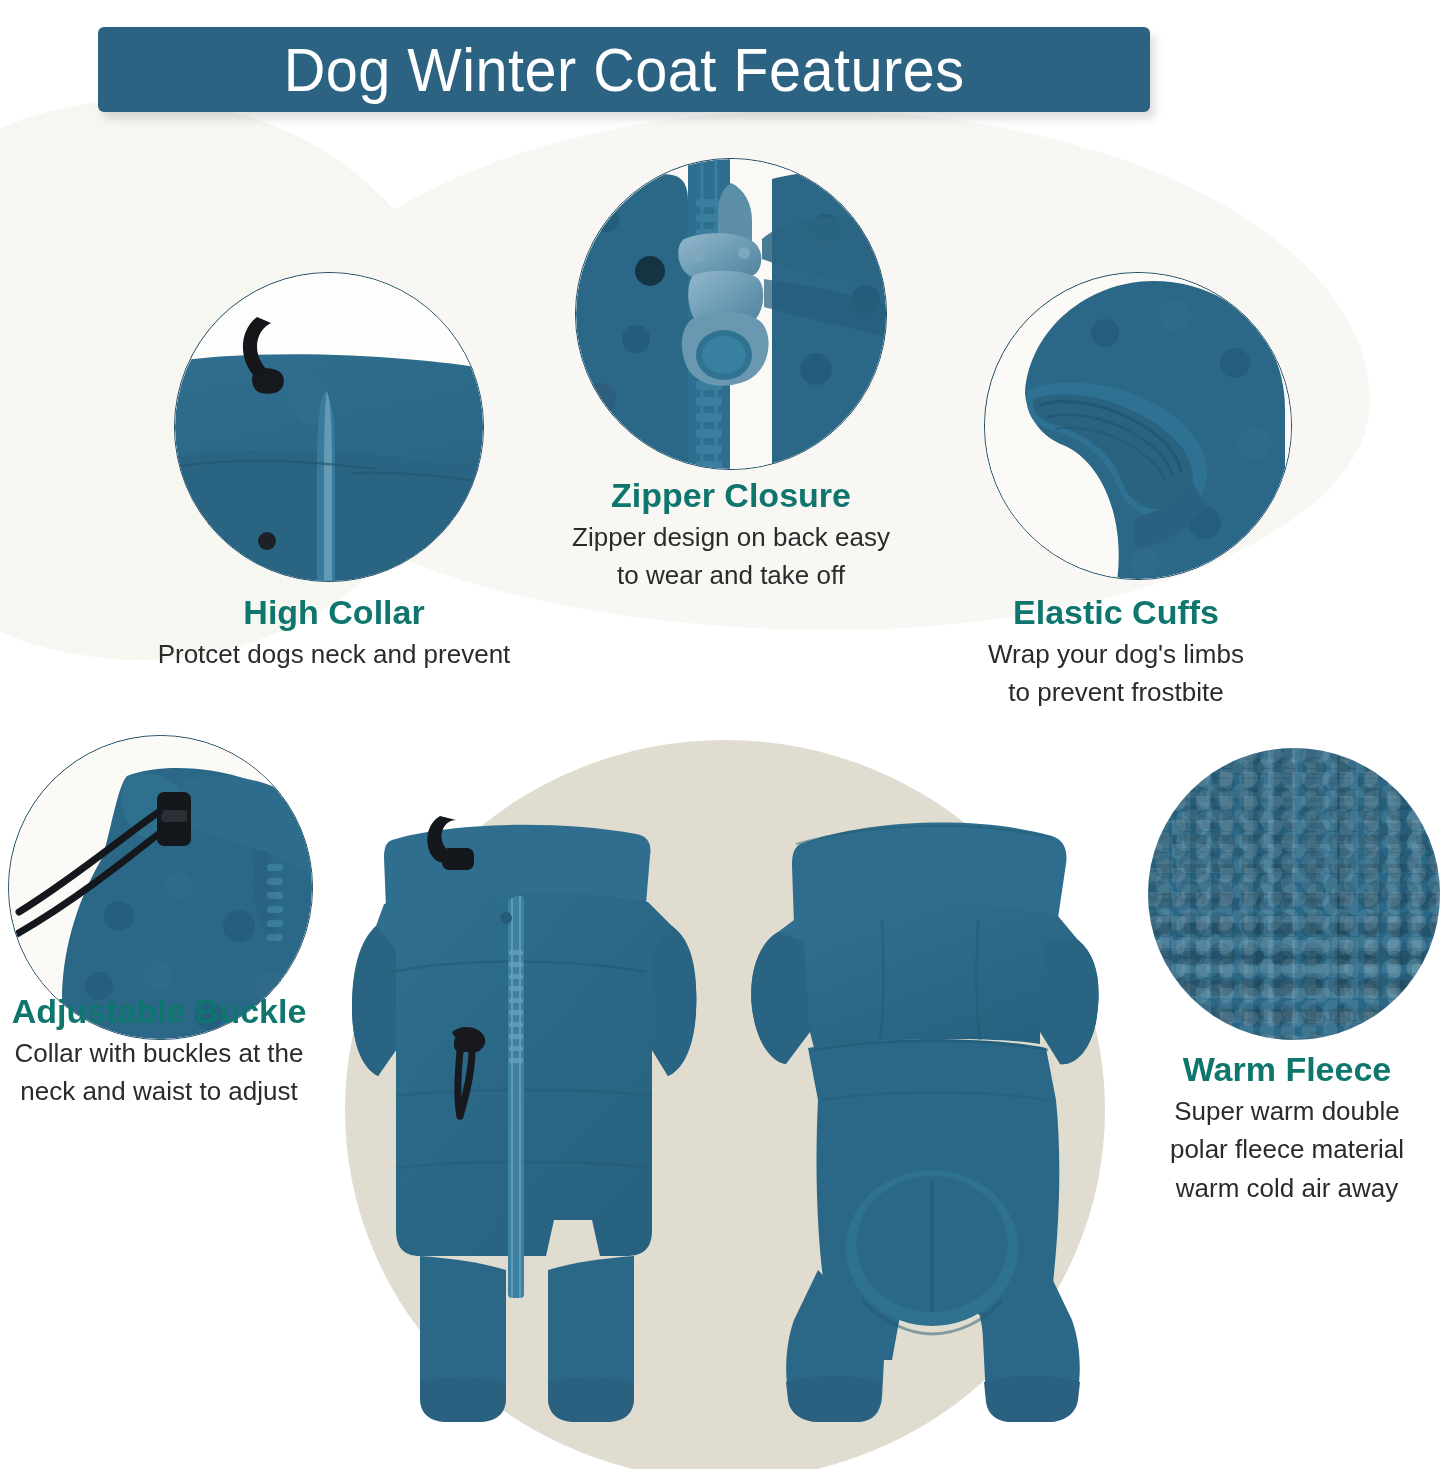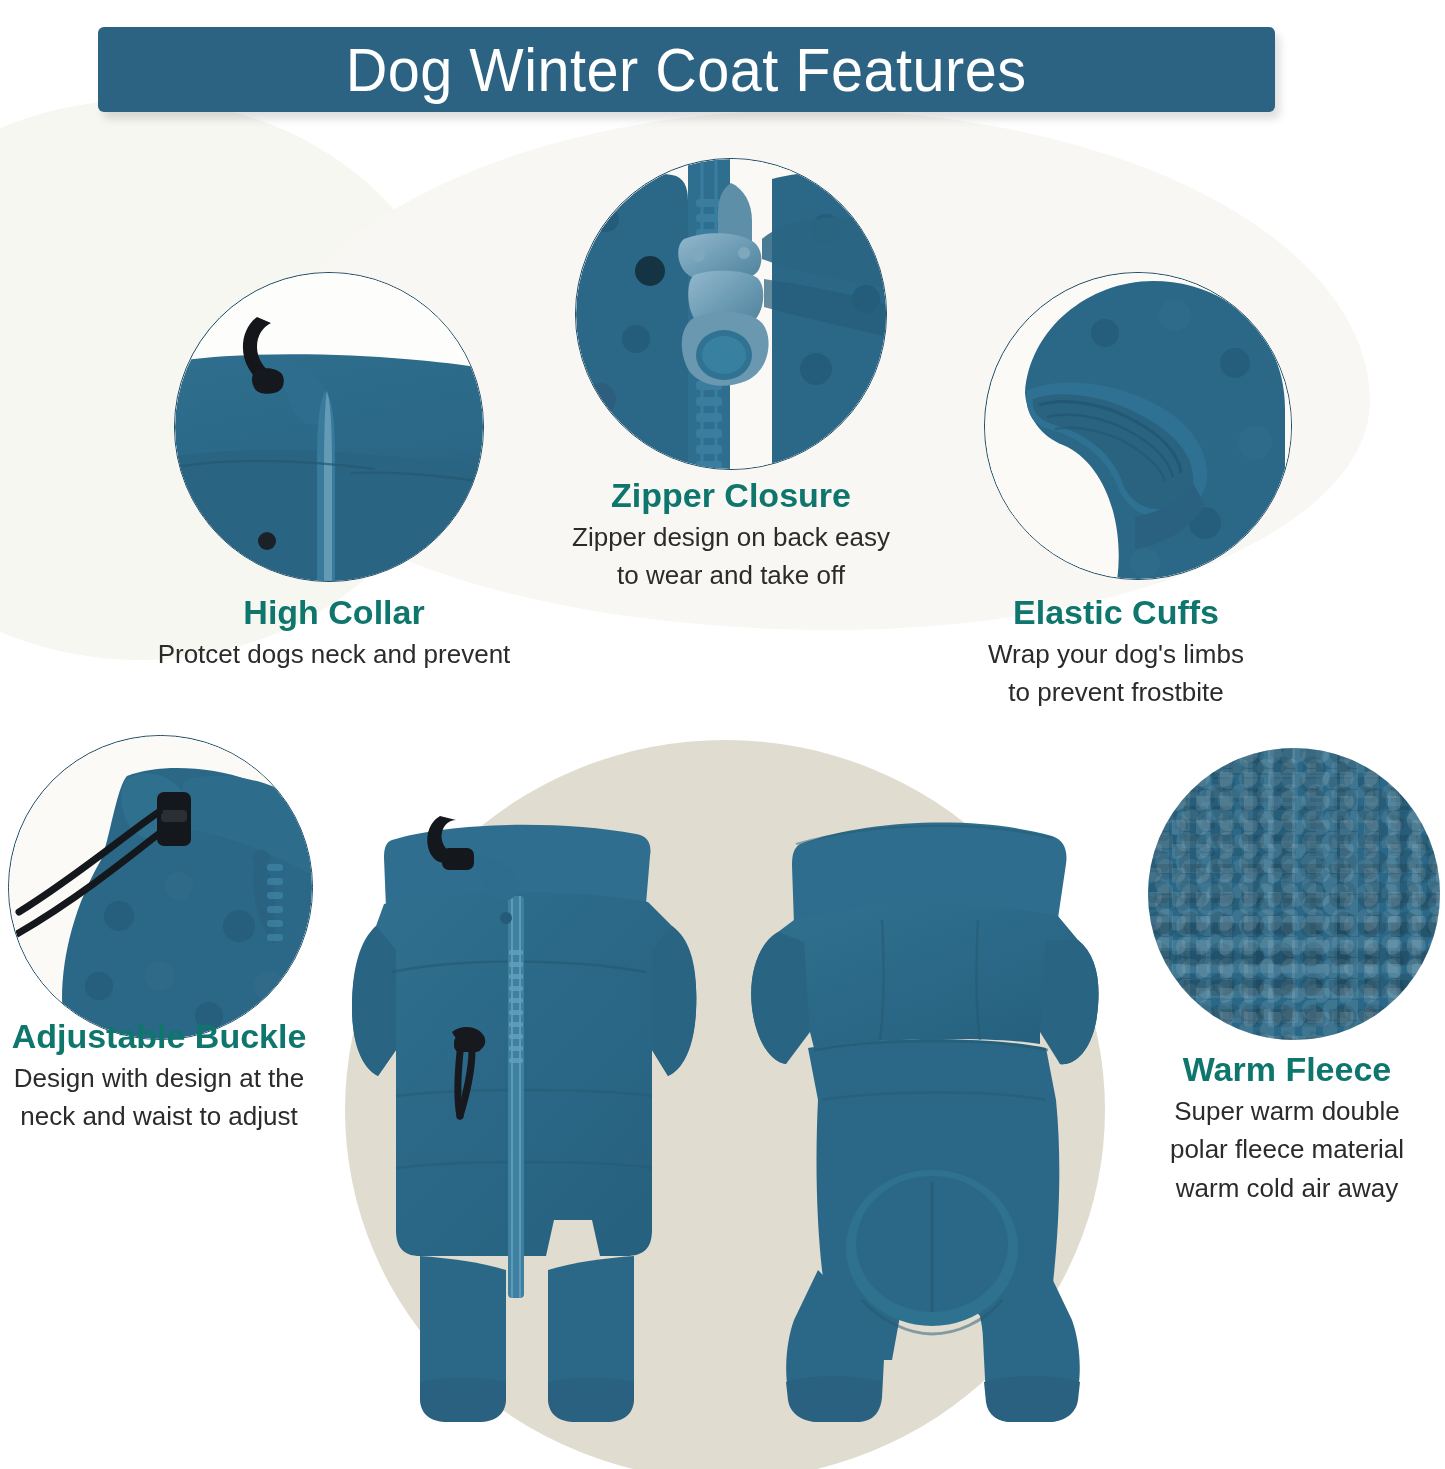--- a/index.html
+++ b/index.html
@@ -36,21 +36,21 @@
     left: 345px; top: 740px;
     width: 760px; height: 740px;
     background: #e0dcd0;
     border-radius: 50%;
   }
 
   
   #header-bar {
     position: absolute;
     left: 98px; top: 27px;
-    width: 1177px; height: 85px;
+    width: 1052px; height: 85px;
     background: #2c6282;
     border-radius: 6px;
     box-shadow: 5px 7px 9px rgba(0,0,0,0.13);
     display: flex; align-items: center; justify-content: center;
     z-index: 5;
   }
   #header-title {
     color: #ffffff;
     font-size: 62px;
     font-weight: 400;
@@ -283,23 +283,23 @@
           <rect x="258" y="198" width="16" height="7" rx="3"></rect>
       </g>
       <rect x="148" y="56" width="34" height="54" rx="7" fill="#14171b"></rect>
       <rect x="152" y="74" width="26" height="12" rx="4" fill="#2a2f36"></rect>
       <path d="M150 76 C120 96 68 140 10 176" stroke="#14171b" stroke-width="7" fill="none" stroke-linecap="round"></path>
       <path d="M152 96 C124 118 70 162 8 198" stroke="#14171b" stroke-width="7" fill="none" stroke-linecap="round"></path>
       <ellipse cx="252" cy="122" rx="9" ry="8" fill="#2a6382"></ellipse>
     </g>
   </svg>
 </div>
-<div class="feature" style="left:0px; top:1017px; width:318px;">
+<div class="feature" style="left:0px; top:992px; width:318px;">
   <p class="feature-title">Adjustable Buckle</p>
-  <p class="feature-desc">Design with design at the</p>
+  <p class="feature-desc">Collar with buckles at the</p>
   <p class="feature-desc">neck and waist to adjust</p>
 </div>
 
 <div class="circle noring" style="left:1148px; top:748px; width:292px; height:292px;">
   <div class="fleece fine"></div>
 </div>
 <div class="feature" style="left:1128px; top:1050px; width:318px;">
   <p class="feature-title">Warm Fleece</p>
   <p class="feature-desc">Super warm double</p>
   <p class="feature-desc">polar fleece material</p>

